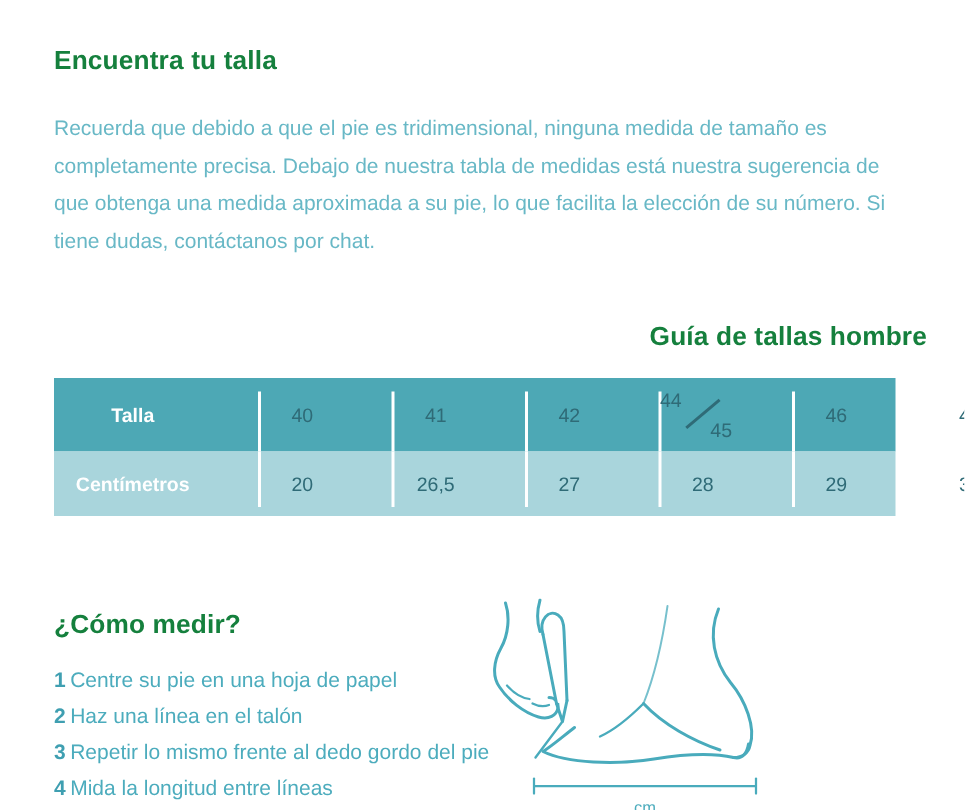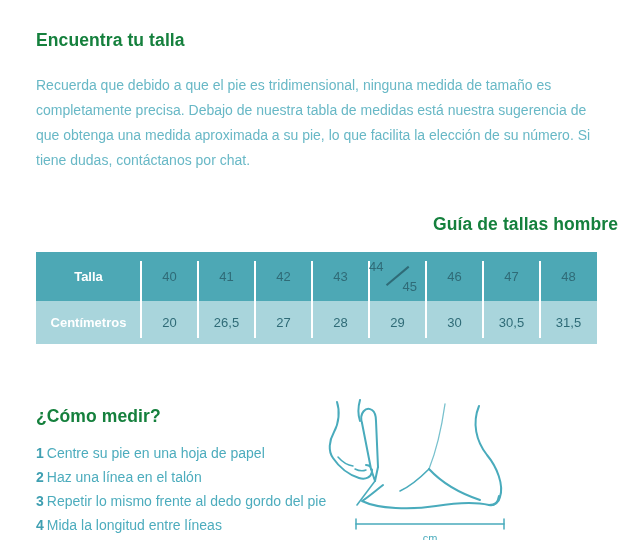--- a/index.html
+++ b/index.html
@@ -23,21 +23,21 @@
     margin-top: 22px;
     width: 562px;
     font-size: 14px;
     line-height: 25px;
     color: #68B8C6;
   }
   .guide-title { margin-top: 41px; text-align: right; }
 
   
   .size-table { margin-top: 17px; width: 561px; }
-  .t-row { display: grid; grid-template-columns: 105px repeat(8, 57px); }
+  .t-row { display: grid; grid-template-columns: 105px repeat(8, 57px); gap: 32px; }
   .t-row.header { background: #4DA8B5; height: 49px; }
   .t-row.light  { background: #A9D5DC; height: 43px; }
   .t-cell {
     position: relative;
     display: flex;
     align-items: center;
     justify-content: center;
     font-size: 13px;
     color: #2F6B77;
   }
@@ -89,21 +89,20 @@
   <p class="intro-text">Recuerda que debido a que el pie es tridimensional, ninguna medida de tamaño es completamente precisa. Debajo de nuestra tabla de medidas está nuestra sugerencia de que obtenga una medida aproximada a su pie, lo que facilita la elección de su número. Si tiene dudas, contáctanos por chat.</p>
 
   <h2 class="section-title guide-title">Guía de tallas hombre</h2>
 
   <div class="size-table">
     <div class="t-row header">
       <div class="t-cell rowlabel">Talla</div>
       <div class="t-cell">40</div>
       <div class="t-cell">41</div>
       <div class="t-cell">42</div>
-      <div class="t-cell">43</div>
       <div class="t-cell split-cell">
         <span class="split-top">44</span>
         <span class="slash"></span>
         <span class="split-bottom">45</span>
       </div>
       <div class="t-cell">46</div>
       <div class="t-cell">47</div>
       <div class="t-cell">48</div>
     </div>
     <div class="t-row light">

